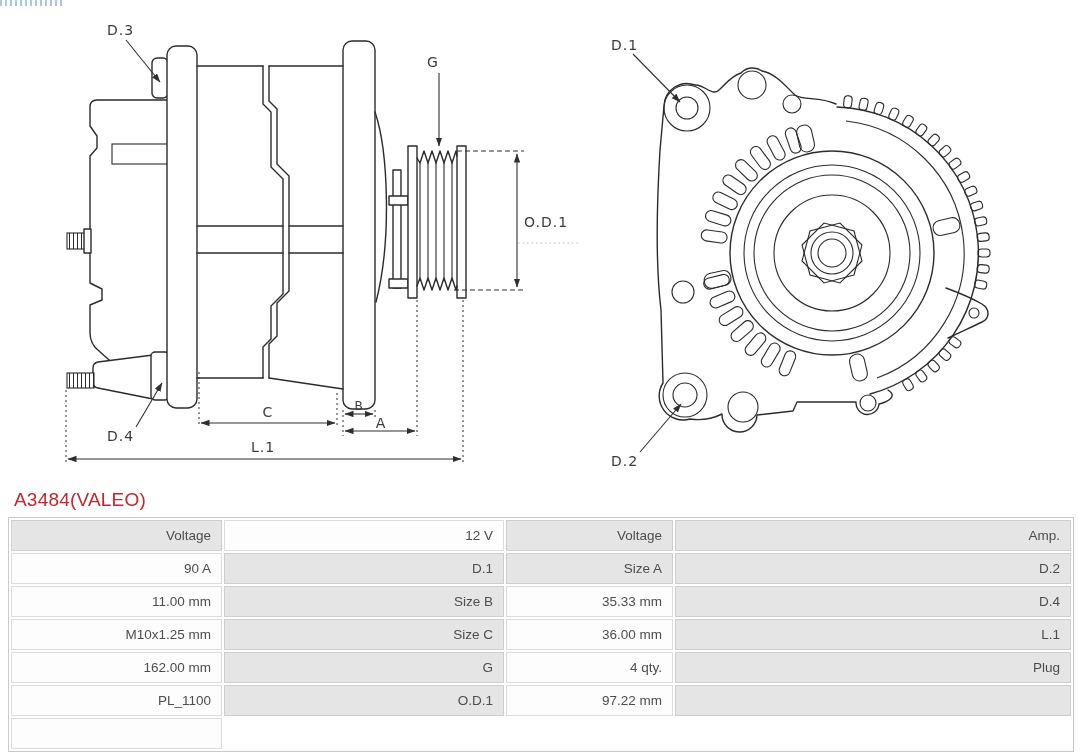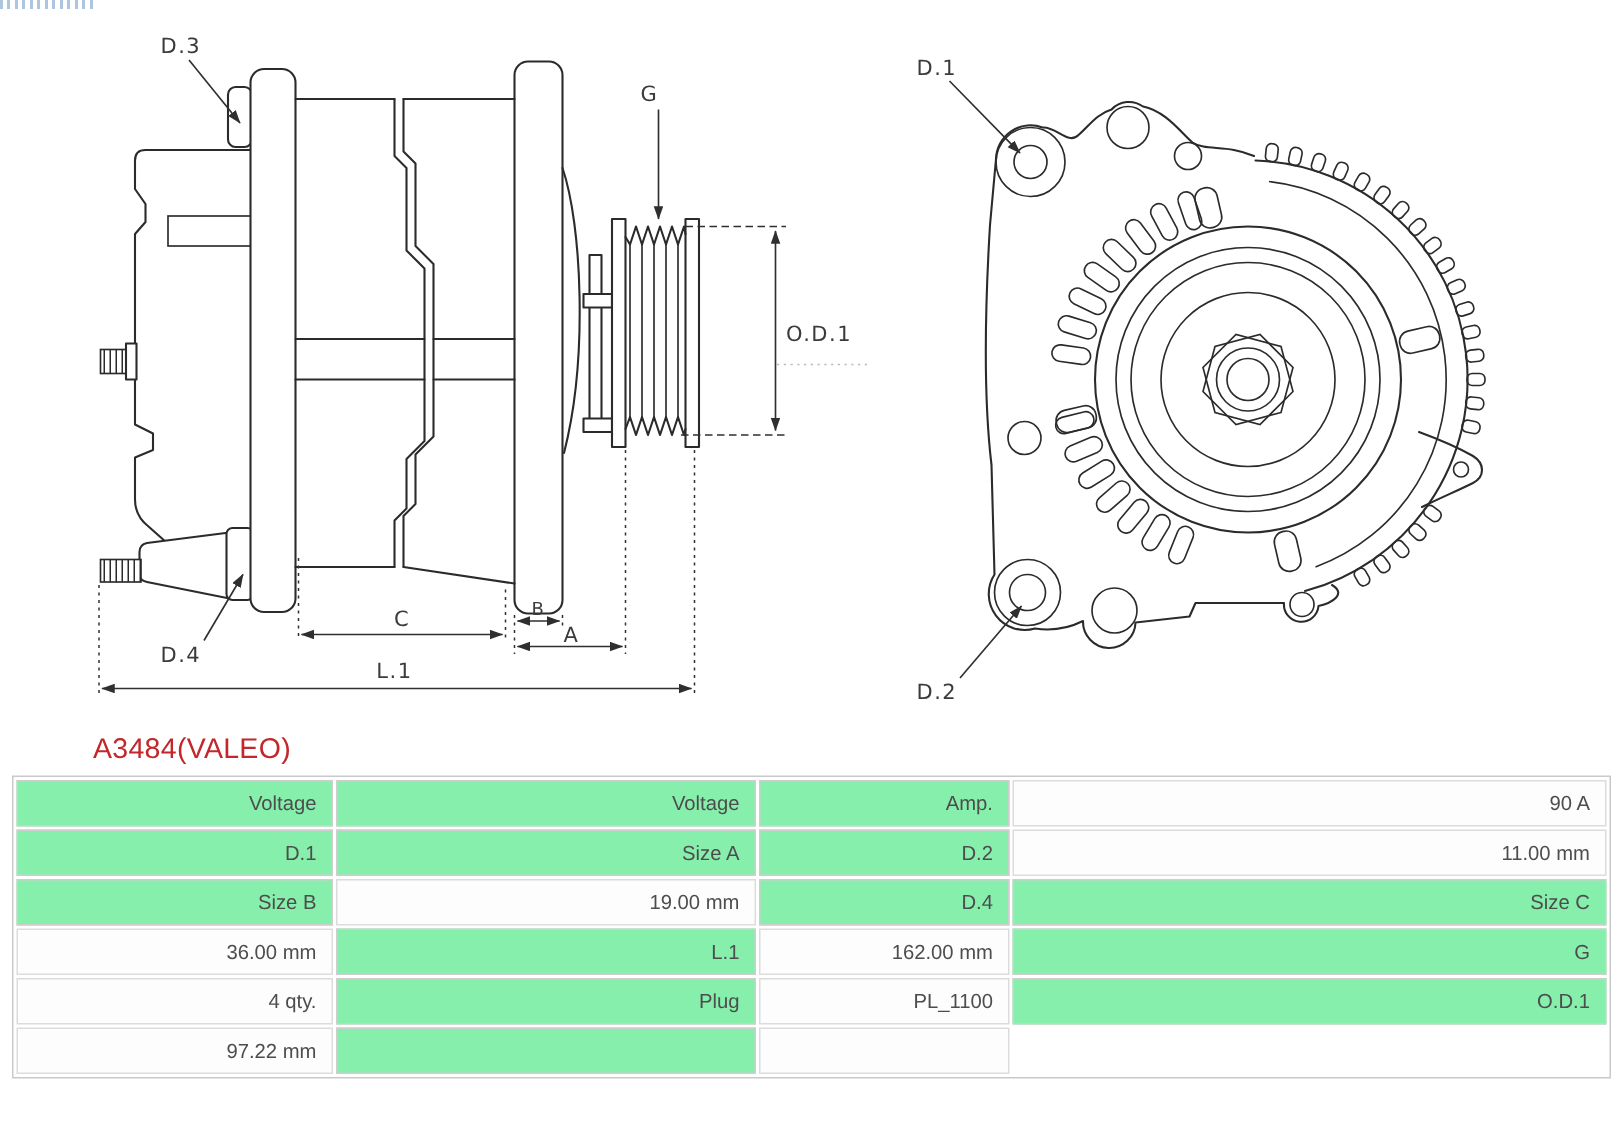--- a/index.html
+++ b/index.html
@@ -1,26 +1,26 @@
 <!DOCTYPE html>
 <html><head>
 <meta charset="utf-8">
 <style>
   html,body{margin:0;padding:0;background:#ffffff;}
   body{width:1080px;height:753px;position:relative;font-family:"Liberation Sans",sans-serif;overflow:hidden;}
   .logo-fragment{position:absolute;left:0;top:0;width:64px;height:6px;
     background:repeating-linear-gradient(90deg,#aec5e0 0 2px,#ffffff 2px 5px);}
   .diagram-svg{position:absolute;left:0;top:0;}
-  .part-title{position:absolute;left:14px;top:489px;font-size:19px;color:#c3272b;letter-spacing:0.2px;margin-left:48px;}
+  .part-title{position:absolute;left:14px;top:489px;font-size:19px;color:#c3272b;letter-spacing:0.2px;}
   .spec-table{position:absolute;left:8px;top:517px;width:1060px;
     border:1px solid #c9c9c9;background:#ffffff;padding:2px;
     display:grid;grid-template-columns:211px 280px 167px 1fr;gap:2px;}
   .cell{height:29px;line-height:29px;text-align:right;padding-right:10px;
     font-size:13.5px;color:#4d4d4d;}
-  .cell.lab{background:#86efac;border:1px solid #cecece;}
+  .cell.lab{background:#e5e5e5;border:1px solid #cecece;}
   .cell.val{background:#fdfdfd;border:1px solid #dcdcdc;}
   svg text{font-family:"DejaVu Sans","Liberation Sans",sans-serif;font-size:14px;fill:#3b3b3b;letter-spacing:1px;}
   .ln{stroke:#2b2b2b;stroke-width:1.4;fill:none;stroke-linejoin:round;stroke-linecap:round;}
   .lnf{stroke:#2b2b2b;stroke-width:1.4;fill:#ffffff;stroke-linejoin:round;}
   .thin{stroke:#2b2b2b;stroke-width:1.1;fill:none;}
   .dim{stroke:#2f2f2f;stroke-width:1.1;fill:none;}
   .ext{stroke:#2f2f2f;stroke-width:1;fill:none;stroke-dasharray:2 3;}
   .dsh{stroke:#2f2f2f;stroke-width:1.1;fill:none;stroke-dasharray:5 3;}
   .faint{stroke:#bcbcbc;stroke-width:1;fill:none;stroke-dasharray:1.5 3;}
 </style>
@@ -200,33 +200,35 @@
     <line class="dim" x1="633" y1="54" x2="680" y2="102" marker-end="url(#arw)"></line>
     <text x="611" y="466">D.2</text>
     <line class="dim" x1="640" y1="452" x2="681" y2="404" marker-end="url(#arw)"></line>
   </g>
 </svg>
 
 <div class="part-title">A3484(VALEO)</div>
 
 <div class="spec-table">
   <div class="cell lab">Voltage</div>
+  <div class="cell val">12 V</div>
   <div class="cell lab">Voltage</div>
 
   <div class="cell lab">Amp.</div>
   <div class="cell val">90 A</div>
   <div class="cell lab">D.1</div>
 
   <div class="cell lab">Size A</div>
   <div class="cell lab">D.2</div>
   <div class="cell val">11.00 mm</div>
 
   <div class="cell lab">Size B</div>
-  <div class="cell val">19.00 mm</div>
+  <div class="cell val">35.33 mm</div>
   <div class="cell lab">D.4</div>
+  <div class="cell val">M10x1.25 mm</div>
 
   <div class="cell lab">Size C</div>
   <div class="cell val">36.00 mm</div>
   <div class="cell lab">L.1</div>
   <div class="cell val">162.00 mm</div>
 
   <div class="cell lab">G</div>
   <div class="cell val">4 qty.</div>
   <div class="cell lab">Plug</div>
   <div class="cell val">PL_1100</div>

